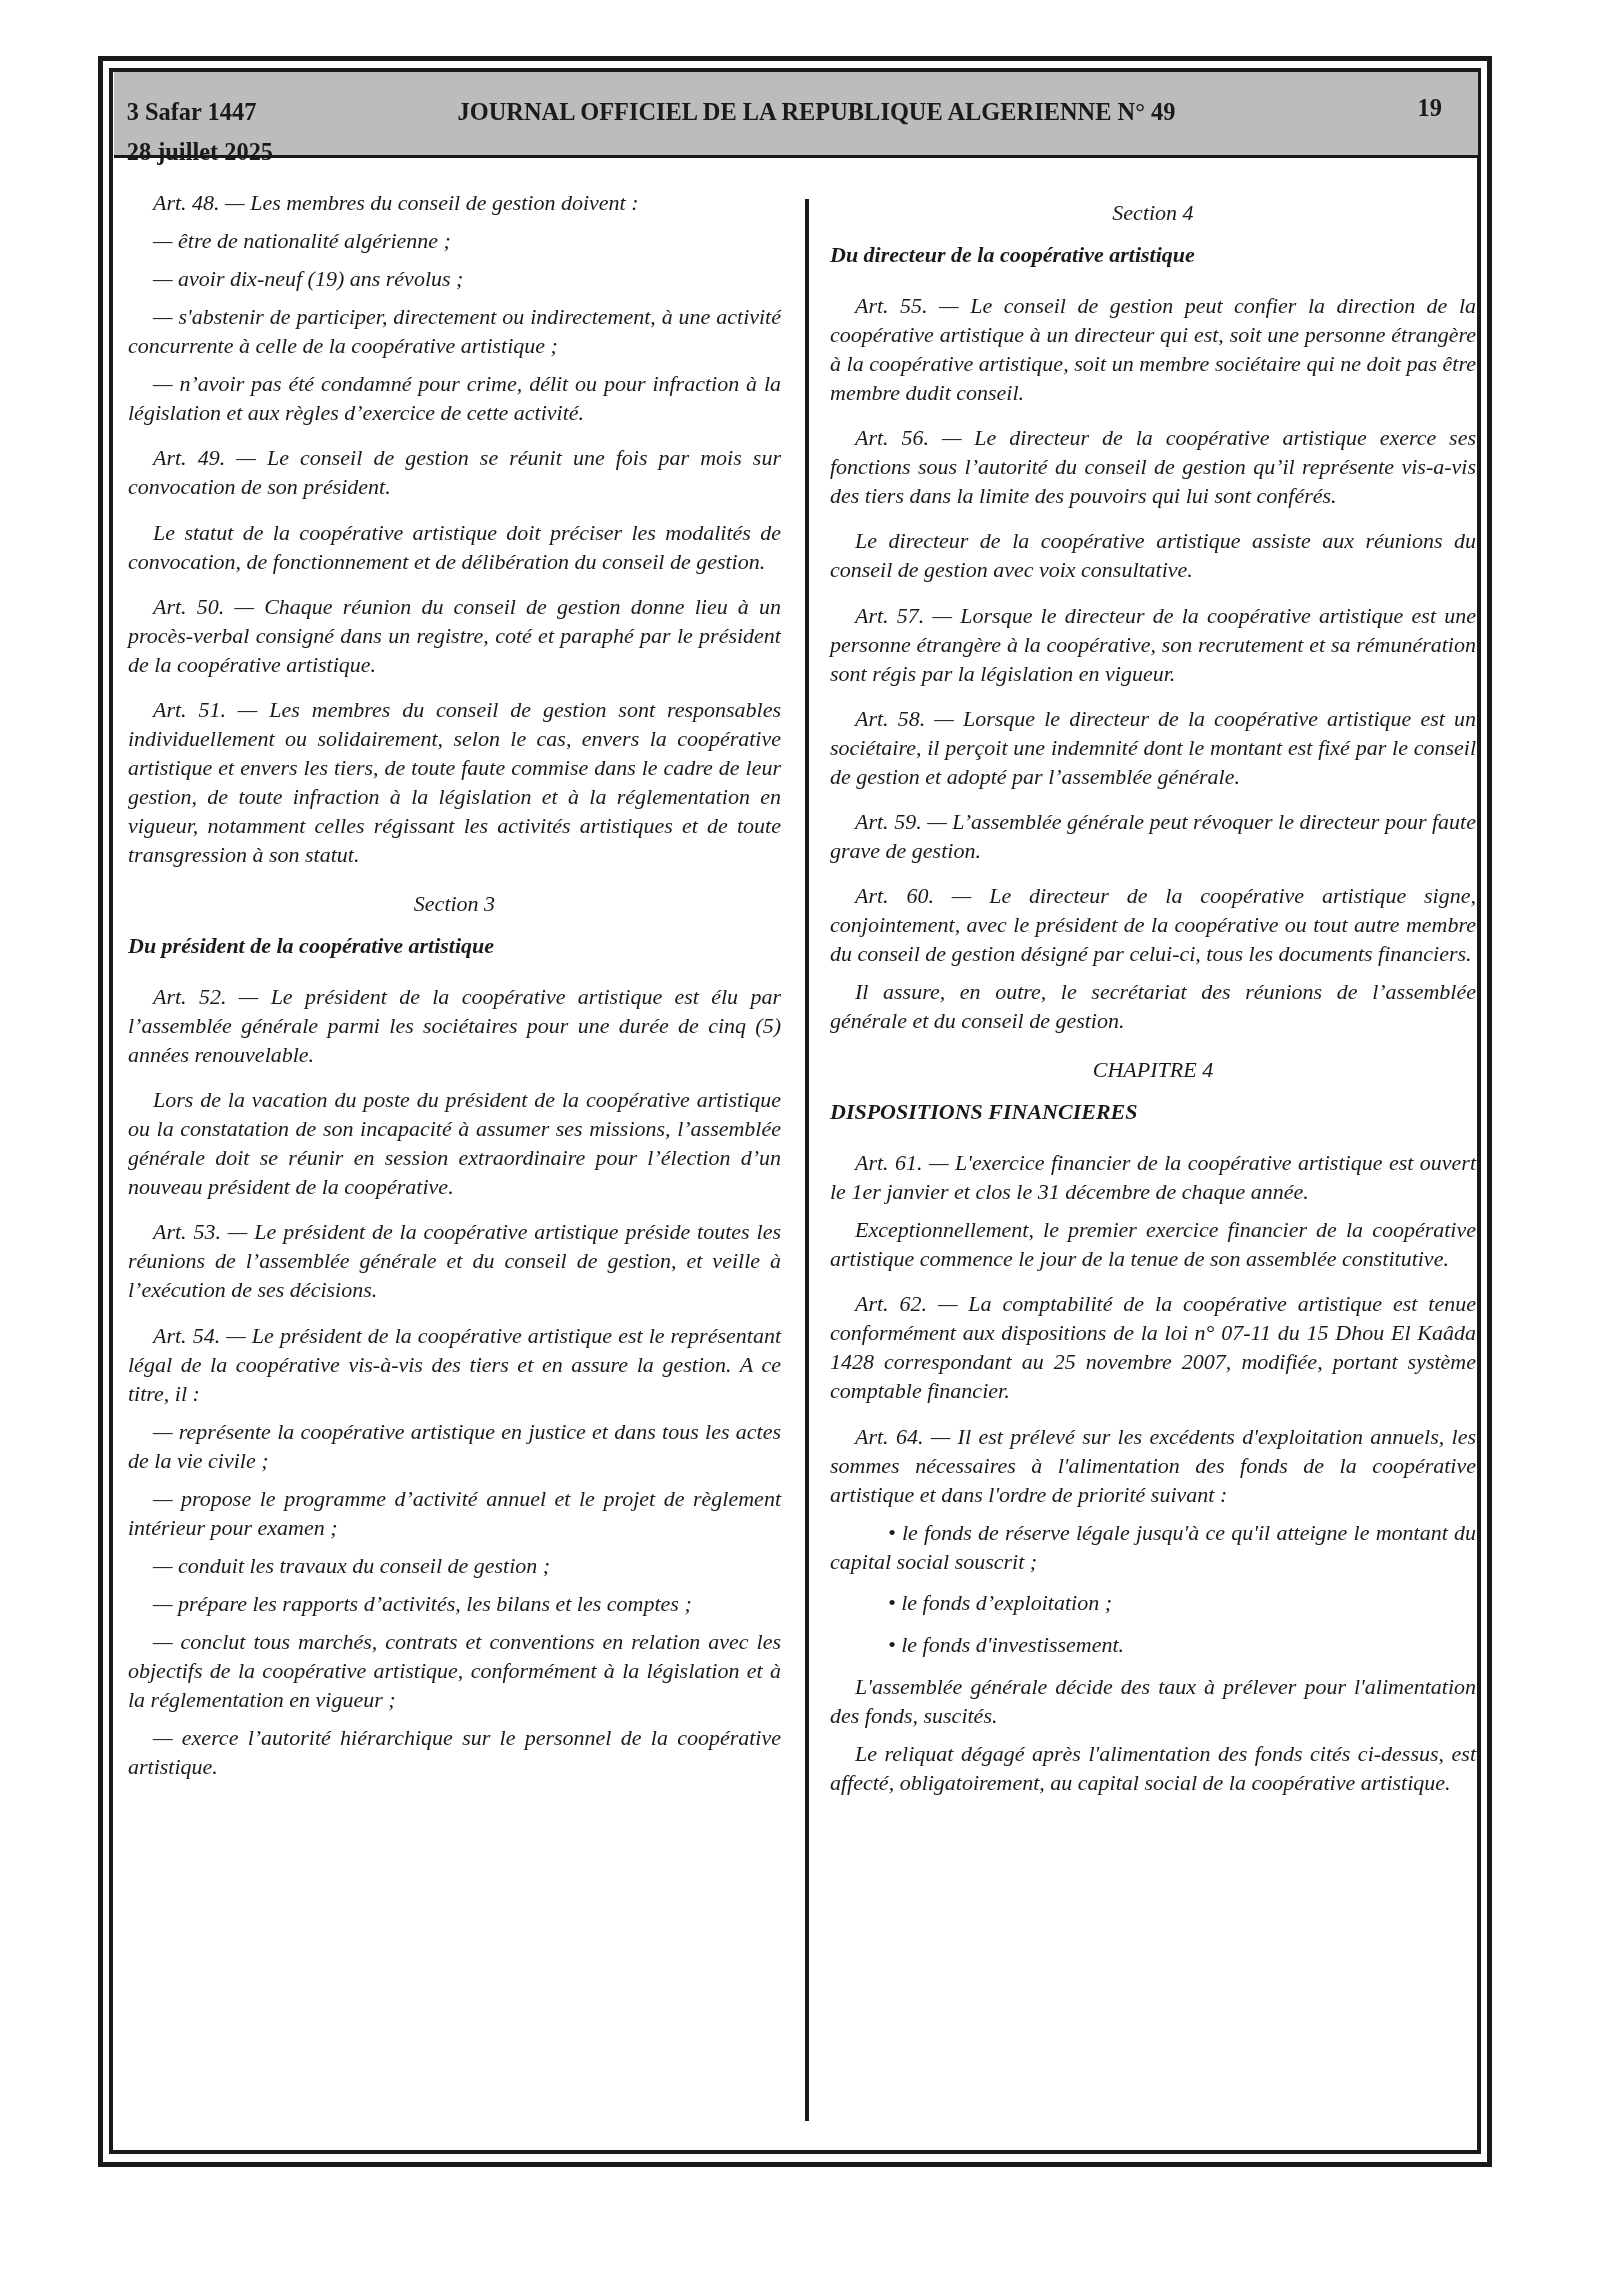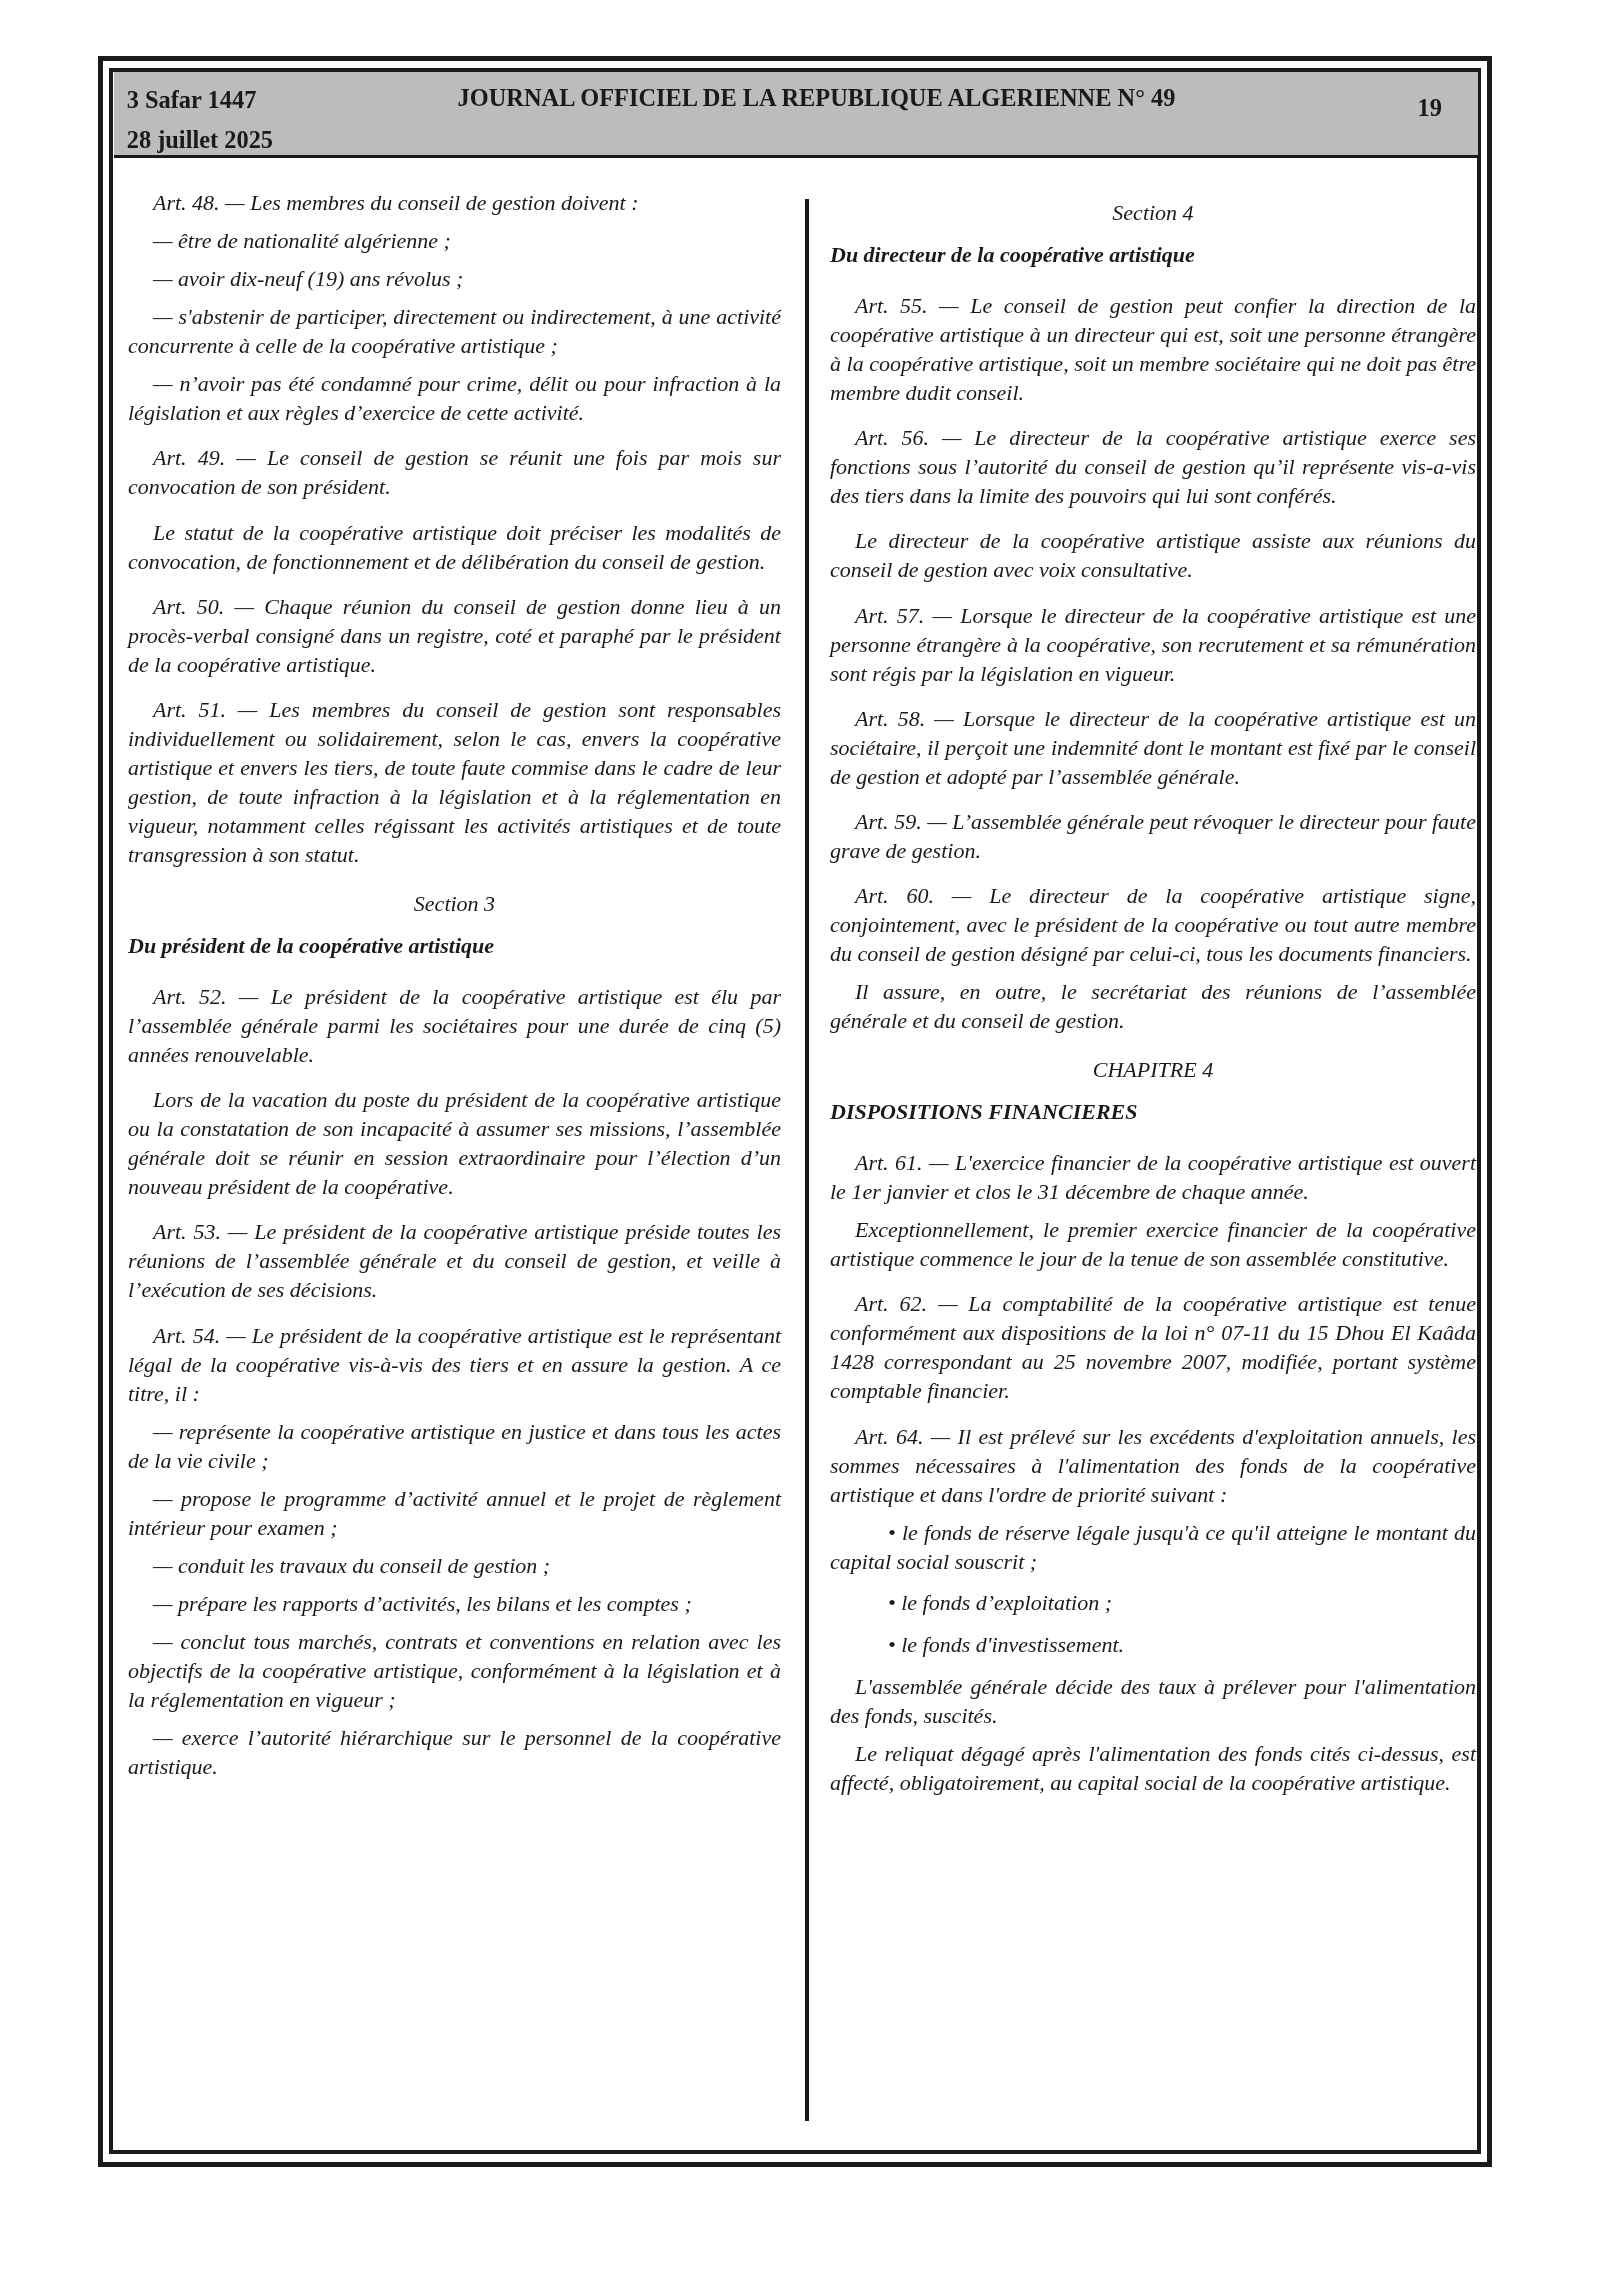--- a/index.html
+++ b/index.html
@@ -4,22 +4,22 @@
 <style>
   html, body { margin: 0; padding: 0; background: #ffffff; }
   body { width: 1616px; height: 2285px; position: relative; overflow: hidden;
          font-family: "Liberation Serif", "DejaVu Serif", serif; color: #1a1a1a; }
   .frame-outer { position: absolute; left: 98px; top: 56px; width: 1384px; height: 2101px;
                  border: 5.4px solid #1a1a1a; box-sizing: content-box; }
   .frame-inner { position: absolute; left: 109px; top: 68px; width: 1364px; height: 2078px;
                  border: 4.5px solid #1a1a1a; box-sizing: content-box; }
   .header { position: absolute; left: 114px; top: 72px; width: 1364px; height: 83px;
             background: #bcbcbc; border-bottom: 3.6px solid #1a1a1a; }
-  .hdr-dates { position: absolute; left: 12.7px; top: 8px; font-weight: bold; font-size: 24.4px; line-height: 40px; font-family: Liberation Serif, serif; }
-  .hdr-title { position: absolute; left: 0; right: 0; top: 12px; text-align: center; font-weight: bold; font-size: 24.4px; padding-left: 41px; }
+  .hdr-dates { position: absolute; left: 12.7px; top: 20px; font-weight: bold; font-size: 24.4px; line-height: 40px; font-family: Liberation Serif, serif; }
+  .hdr-title { position: absolute; left: 0; right: 0; top: 26px; text-align: center; font-weight: bold; font-size: 24.4px; padding-left: 41px; }
   .hdr-page { position: absolute; right: 36px; top: 22px; font-weight: bold; font-size: 24.4px; }
   .divider { position: absolute; left: 805px; top: 199px; width: 3.6px; height: 1922px; background: #1a1a1a; }
   .col { position: absolute; top: 188px; font-size: 22px; line-height: 29px; text-align: justify; }
   .col-left { left: 128px; width: 653px; }
   .col-right { left: 830px; width: 646px; }
   .col p { margin: 0 0 16.3px 0; text-indent: 25px; font-style: italic; }
   .col p.tight { margin-bottom: 9px; }
   .col p.bullet { text-indent: 58px; margin-bottom: 12.7px; }
   .col .sec-title { text-align: center; text-indent: 0; margin: 20px 0 12.7px 0; }
   .col .sec-sub { text-align: left; text-indent: 0; font-weight: bold; margin: 0 0 22px 0; }

